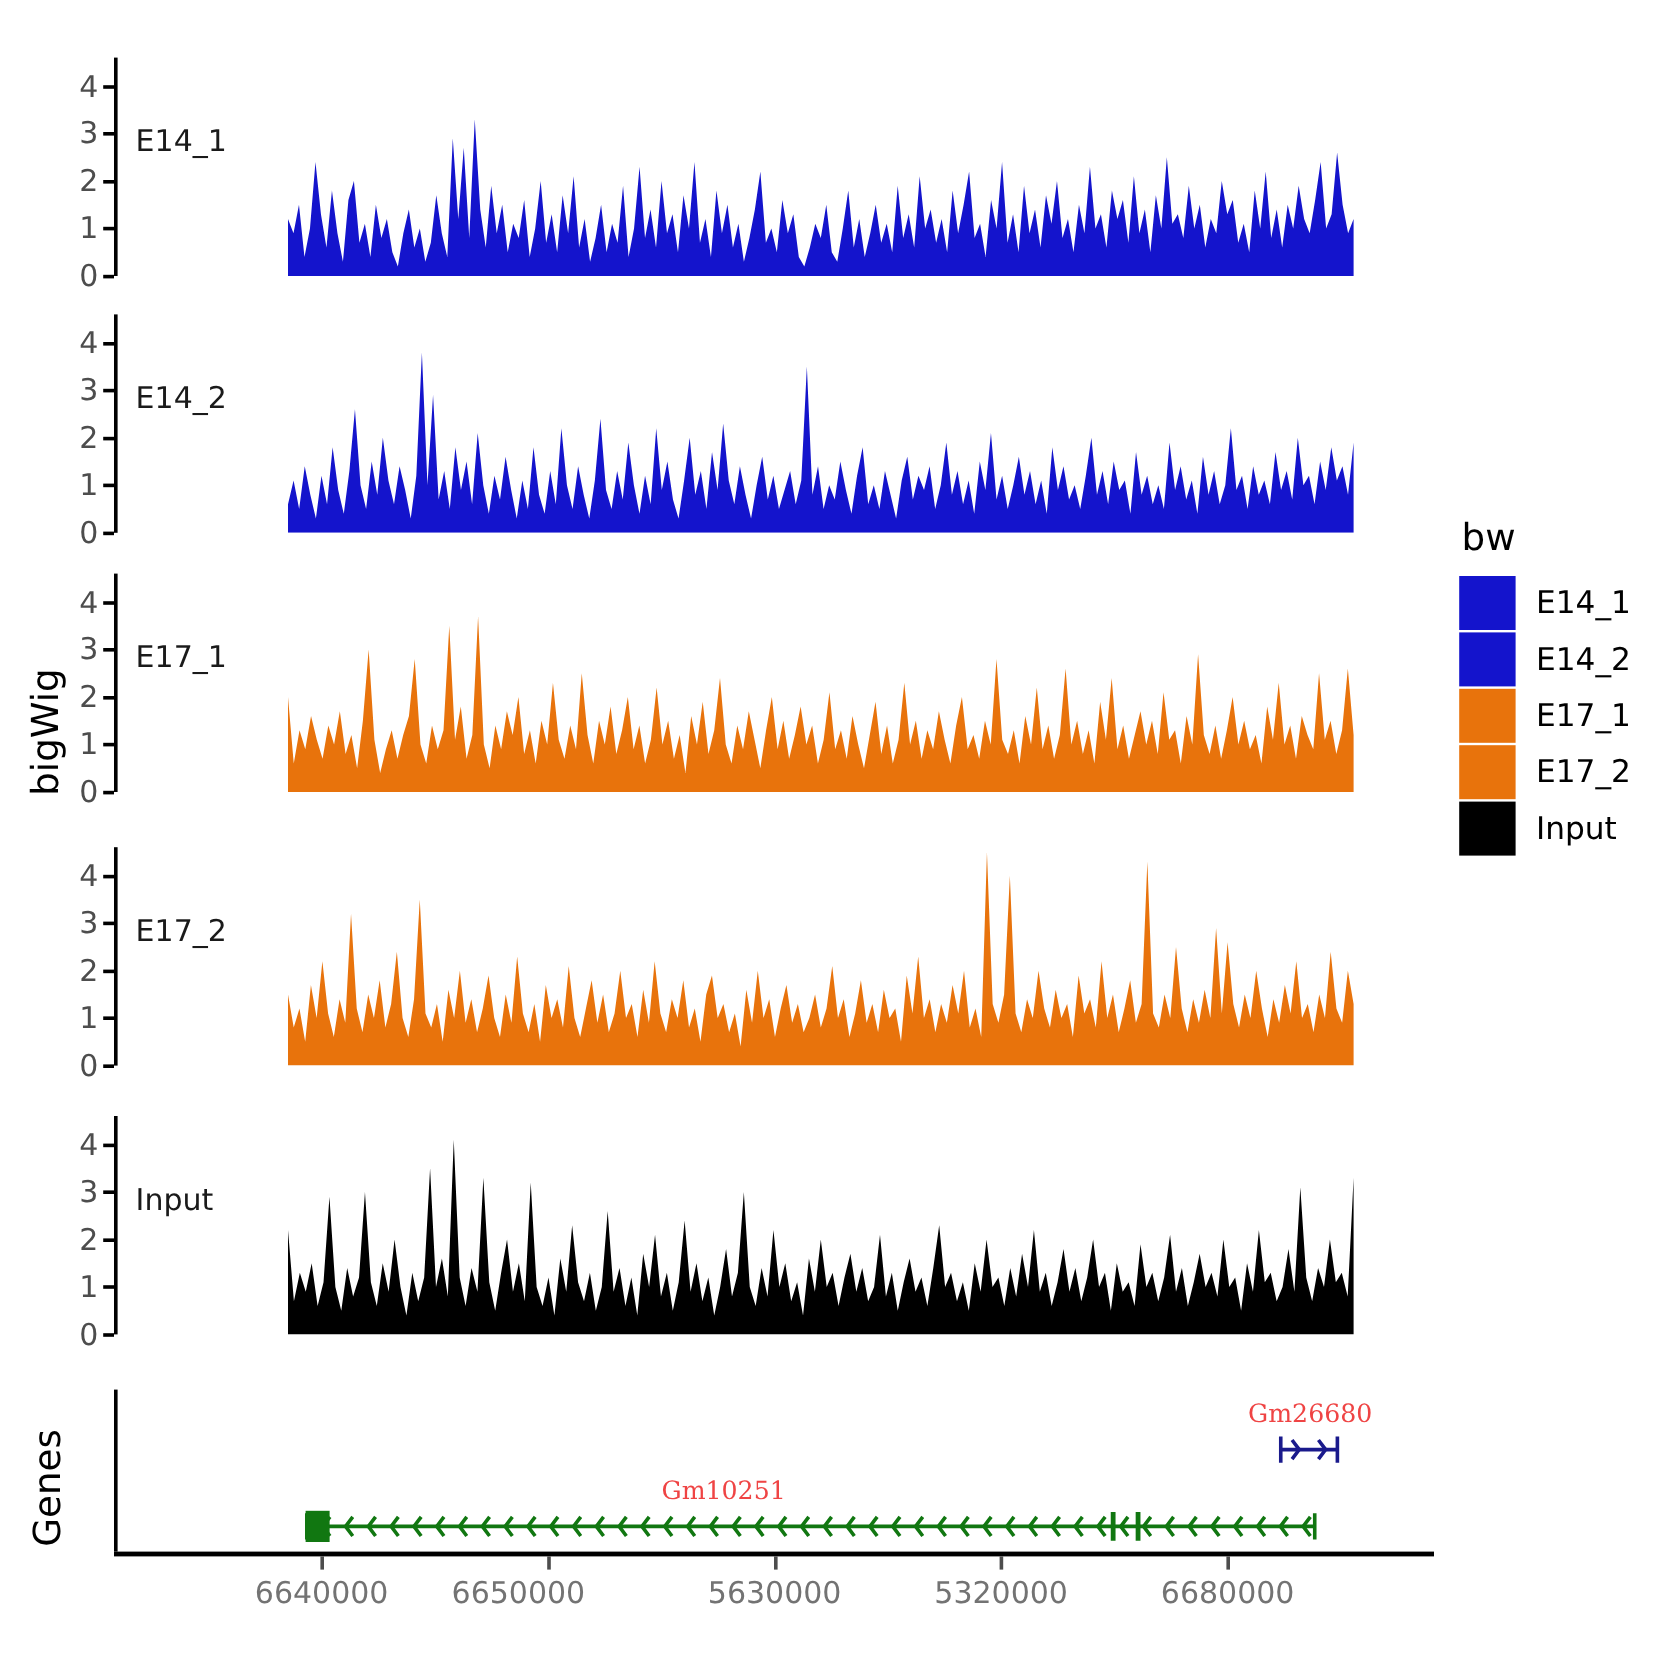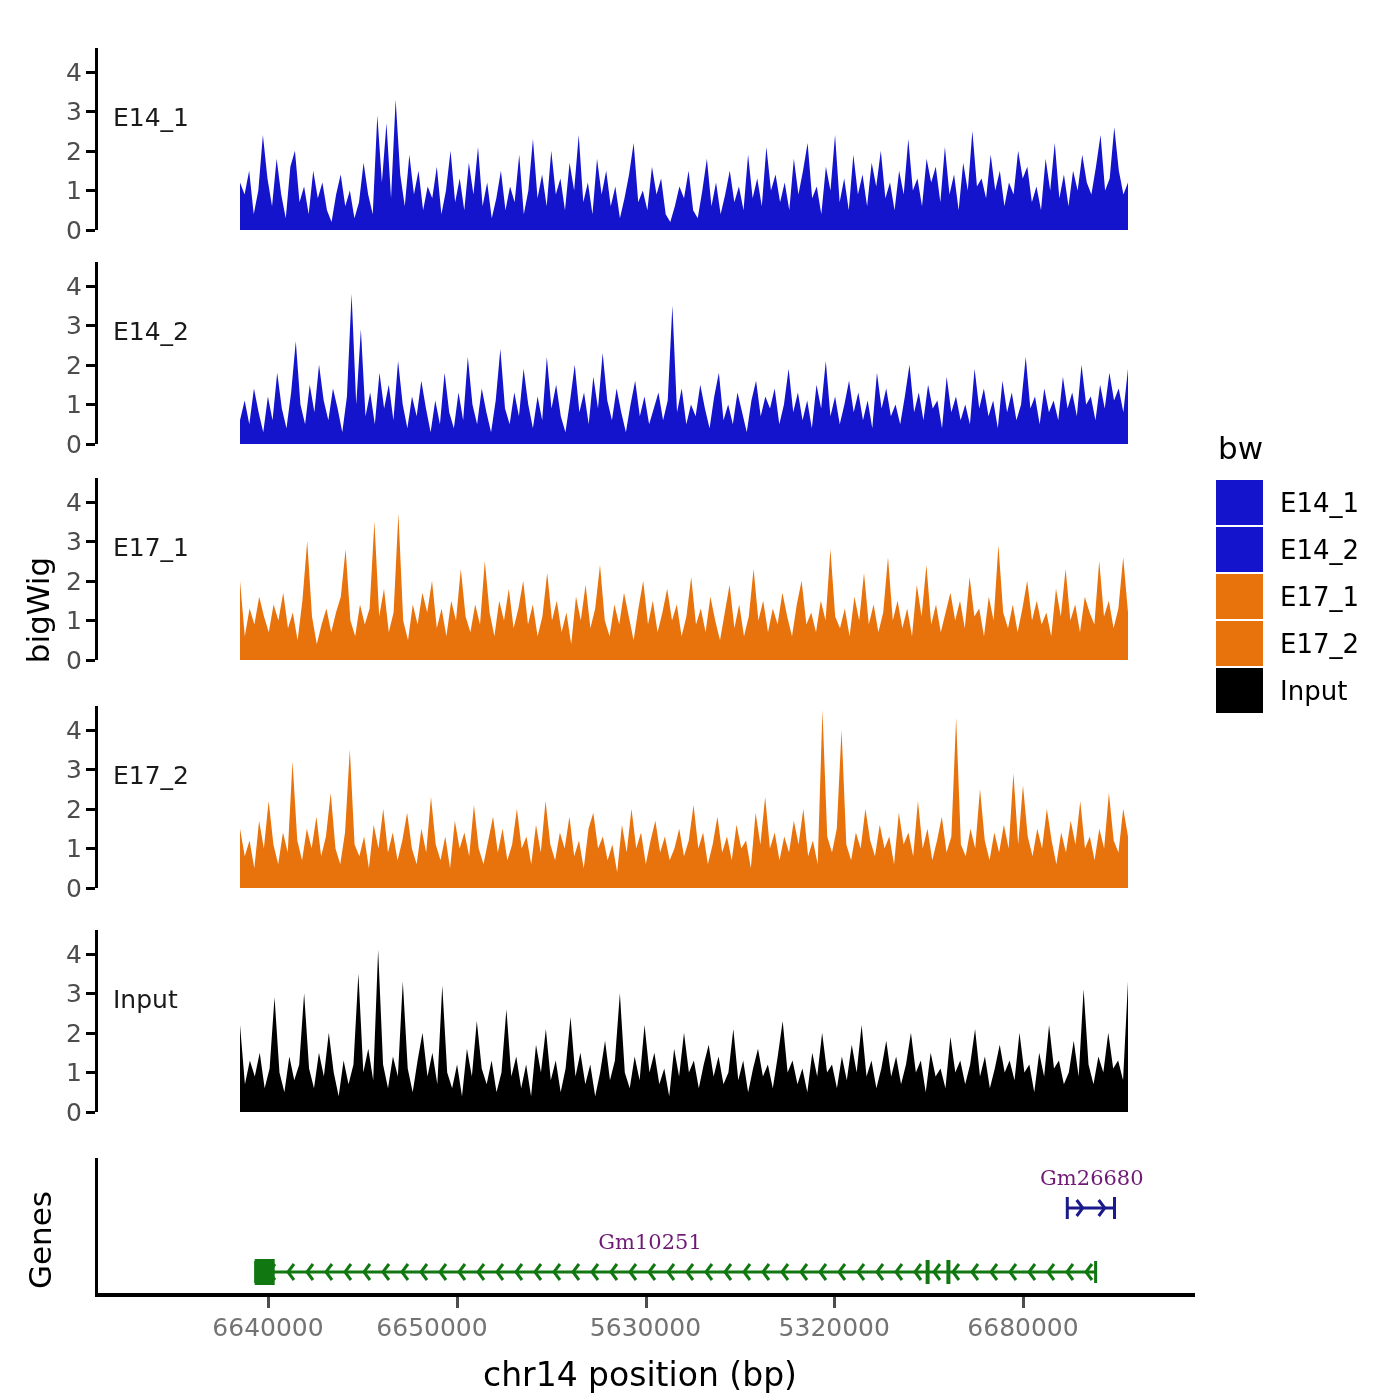--- a/index.html
+++ b/index.html
@@ -41,21 +41,21 @@
     position:absolute;
     font-size:25px;color:#1a1a1a;
     white-space:nowrap;
   }
   .track-svg{position:absolute;left:3px;top:0;display:block;}
 
   
   #genes-panel{position:absolute;left:95px;top:1158px;width:1100px;height:135px;}
   #genes-axis{position:absolute;left:0;top:0;width:3px;height:135px;background:#000;}
   .gene-label{
-    position:absolute;font-size:21px;color:#701a75;
+    position:absolute;font-size:21px;color:#ef4444;
     white-space:nowrap;transform:translateX(-50%);
     font-family:"DejaVu Serif","Liberation Serif",serif;
   }
 
   
   #xaxis-line{
     position:absolute;left:95px;top:1293px;width:1100px;height:4px;background:#000;
   }
   .xtick{position:absolute;top:1297px;width:3px;height:11px;background:#4d4d4d;}
   .xtick-label{
@@ -223,39 +223,38 @@
         <rect x="159.675" y="101" width="20" height="26" fill="#117711"></rect>
         <line x1="832.625" y1="102" x2="832.625" y2="126" stroke="#117711" stroke-width="4"></line>
         <line x1="853.3875" y1="102" x2="853.3875" y2="126" stroke="#117711" stroke-width="4"></line>
         <line x1="972.3" y1="50" x2="1019.4875" y2="50" stroke="#1A1A8C" stroke-width="3"></line>
         <line x1="972.3" y1="39" x2="972.3" y2="61" stroke="#1A1A8C" stroke-width="3"></line>
         <line x1="1019.4875" y1="39" x2="1019.4875" y2="61" stroke="#1A1A8C" stroke-width="3"></line>
         <polyline points="981.6999999999999,42 987.6999999999999,50 981.6999999999999,58" fill="none" stroke="#1A1A8C" stroke-width="3"></polyline>
         <polyline points="1003.6999999999999,42 1009.6999999999999,50 1003.6999999999999,58" fill="none" stroke="#1A1A8C" stroke-width="3"></polyline>
       </svg>
     <div id="gene-labels">
-        <div class="gene-label" style="left: 555px; top: 72px;">Gm10251</div>
+        <div class="gene-label" style="left: 508px; top: 72px;">Gm10251</div>
         <div class="gene-label" style="left: 996.837px; top: 8px;">Gm26680</div>
       </div>
   </div>
 
   <div id="xaxis-line"></div>
   <div id="xticks">
       <div class="xtick" style="left: 267px;"></div>
       <div class="xtick-label" style="left: 268px;">6640000</div>
       <div class="xtick" style="left: 455.75px;"></div>
       <div class="xtick-label" style="left: 432px;">6650000</div>
       <div class="xtick" style="left: 644.5px;"></div>
       <div class="xtick-label" style="left: 645.5px;">5630000</div>
       <div class="xtick" style="left: 833.25px;"></div>
       <div class="xtick-label" style="left: 834.25px;">5320000</div>
       <div class="xtick" style="left: 1022px;"></div>
       <div class="xtick-label" style="left: 1023px; text-align: center;">6680000</div>
     </div>
-  <div id="xaxis-title">chr14 position (bp)</div>
 
   <div id="legend">
     <div id="legend-title">bw</div>
     <div id="legend-items">
         <div class="legend-row">
           <div class="legend-swatch" style="background: rgb(20, 20, 204);"></div>
           <div class="legend-label">E14_1</div>
         </div>
         <div class="legend-row">
           <div class="legend-swatch" style="background: rgb(20, 20, 204);"></div>

